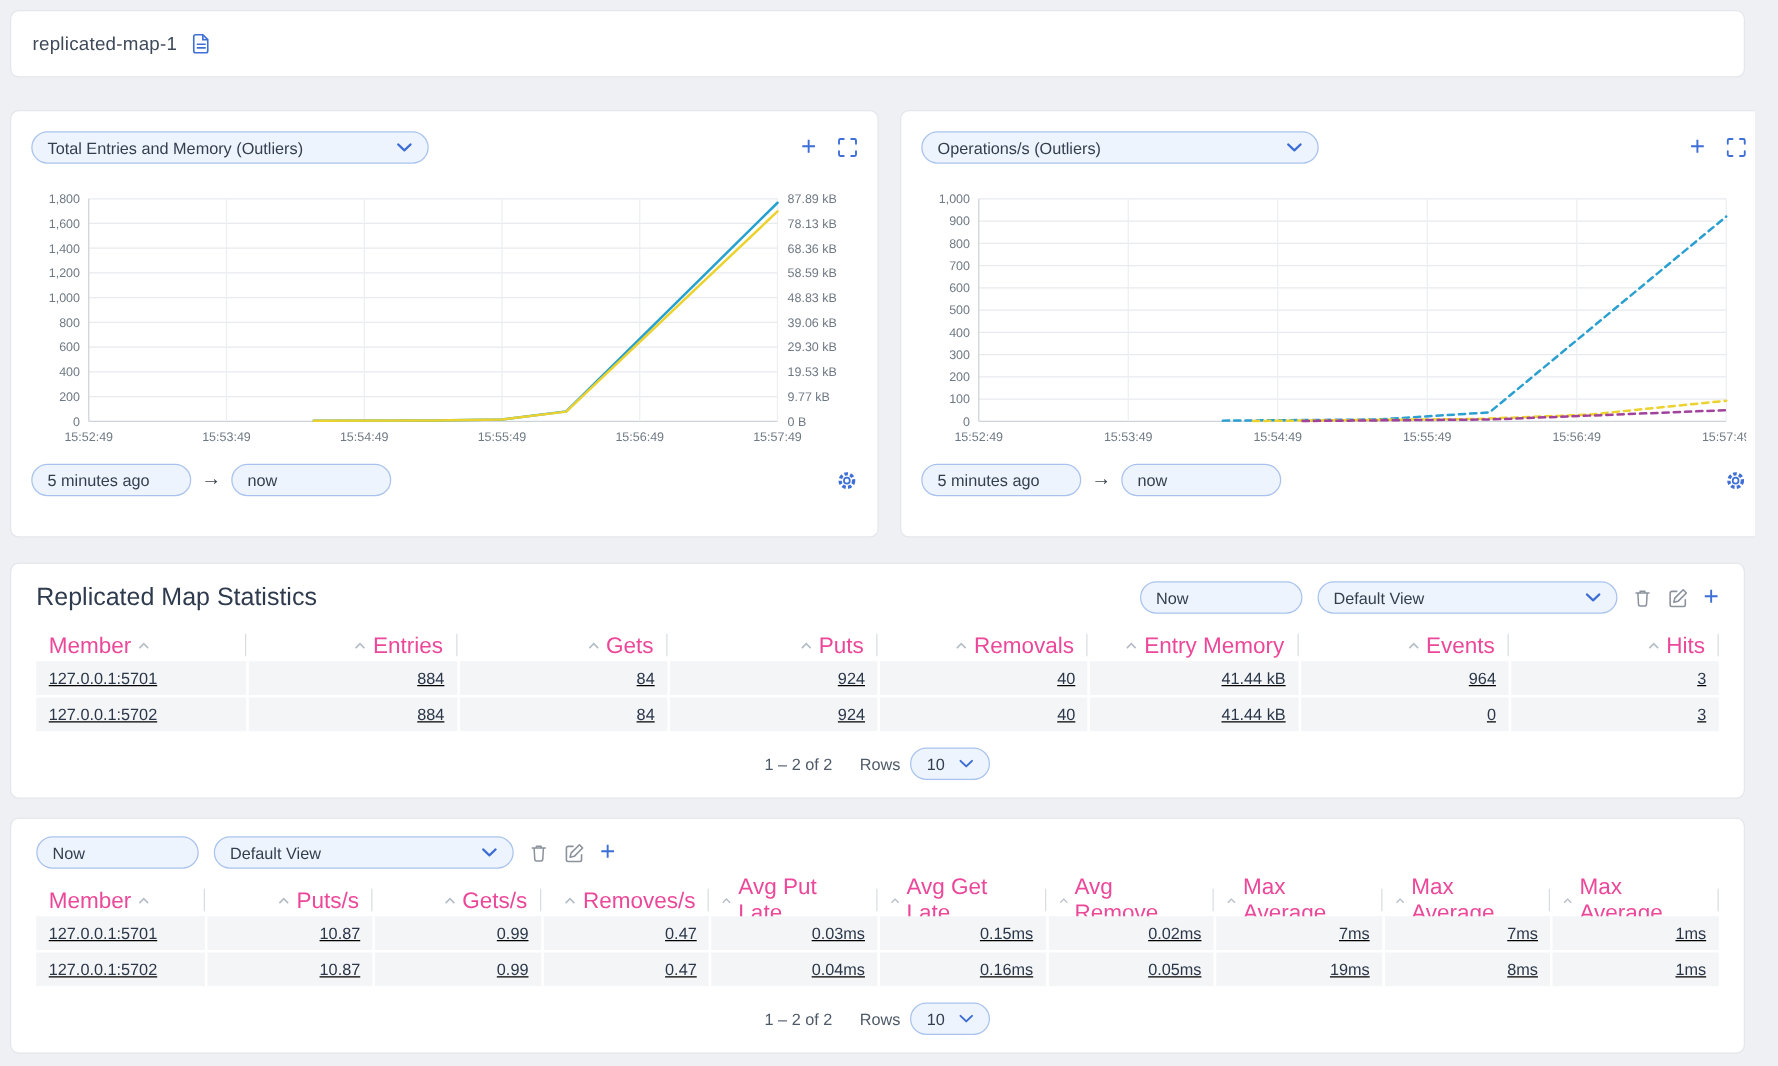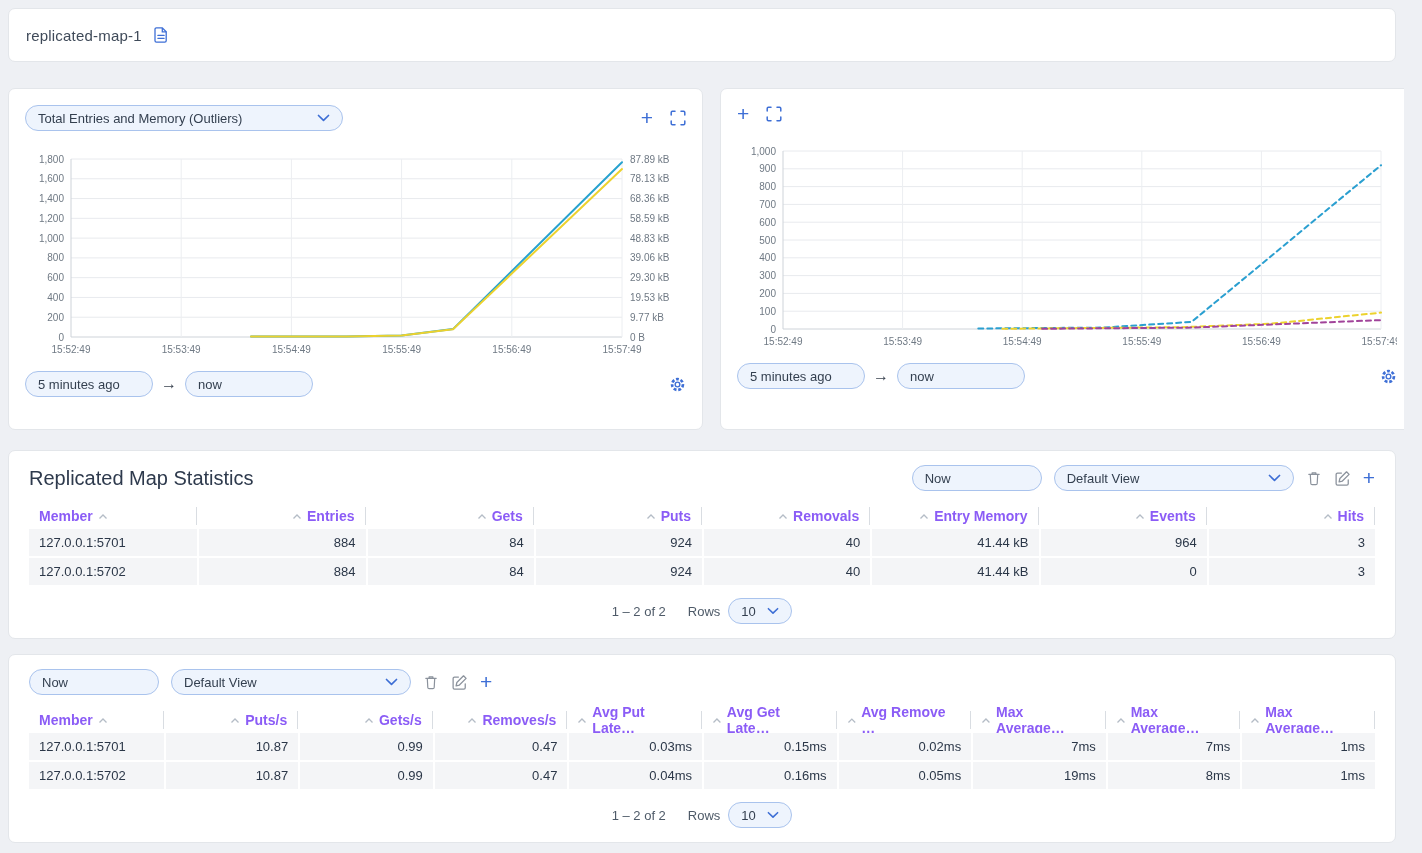--- a/index.html
+++ b/index.html
@@ -31,24 +31,24 @@
 
   
   .table-panel { padding:14px 20px 14px; margin-bottom:15px; }
   .table-head { display:flex; align-items:center; margin-bottom:16px; }
   .table-title { flex:1; font-size:20px; color:#2e3a4d; }
   .tbl-controls { display:flex; align-items:center; gap:12px; }
   .now-pill { width:130px; justify-content:flex-start; }
   .view-pill { width:240px; }
   .thead { display:flex; align-items:center; margin-bottom:4px; }
   .th { display:flex; align-items:center; justify-content:flex-end; gap:5px; height:18px;
-        font-size:14px; font-weight:bold; color:#8b5cf6; padding:0 10px;
+        font-size:18px; font-weight:normal; color:#ec4899; padding:0 10px;
         border-right:1px solid #d9dde2; cursor:pointer; }
   .th.left { justify-content:flex-start; }
-  .tr { display:flex; margin-top:2px; }
+  .tr { display:flex; margin-top:2px;text-decoration:underline; }
   .td { background:#f4f5f7; font-size:13px; color:#2b3748; height:27px; display:flex;
         align-items:center; justify-content:flex-end; padding:0 10px; border-left:2px solid #fff; }
   .td.left { justify-content:flex-start; border-left:none; }
   .pagination { display:flex; align-items:center; justify-content:center; gap:8px; margin-top:13px;
                 font-size:13px; color:#4e5a68; }
   .pg-range { margin-right:14px; }
   .rows-pill { width:64px; }
   svg { display:block; }
 </style>
 </head>
@@ -148,20 +148,28 @@
           <svg width="17" height="17" viewBox="0 0 16 16">
               <circle cx="8" cy="8" r="5.1" fill="none" stroke="#3e6fd6" stroke-width="2.5" stroke-dasharray="2.7 1.7"></circle>
               <circle cx="8" cy="8" r="2.2" fill="none" stroke="#3e6fd6" stroke-width="1.3"></circle>
             </svg>
         </span>
       </div>
     </section>
 
     <section class="panel chart-panel">
       <div class="chart-head">
+        <div class="select-pill chart-select">
+          <span>Operations/s (Outliers)</span>
+          <span>
+            <svg width="13" height="8" viewBox="0 0 13 8">
+                <polyline points="1.5,1.5 6.5,6.3 11.5,1.5" fill="none" stroke="#3d6ed5" stroke-width="1.7" stroke-linecap="round" stroke-linejoin="round"></polyline>
+              </svg>
+          </span>
+        </div>
         <div class="head-icons">
           <span class="plus-btn">+</span>
           <span class="icon-btn">
             <svg width="16" height="16" viewBox="0 0 16 16">
                 <path d="M1.2 5V2.4c0-.7.5-1.2 1.2-1.2H5M11 1.2h2.6c.7 0 1.2.5 1.2 1.2V5M14.8 11v2.6c0 .7-.5 1.2-1.2 1.2H11M5 14.8H2.4c-.7 0-1.2-.5-1.2-1.2V11" fill="none" stroke="#3e6fd6" stroke-width="1.5" stroke-linecap="round"></path>
               </svg>
           </span>
         </div>
       </div>
       <div class="chart-host">

